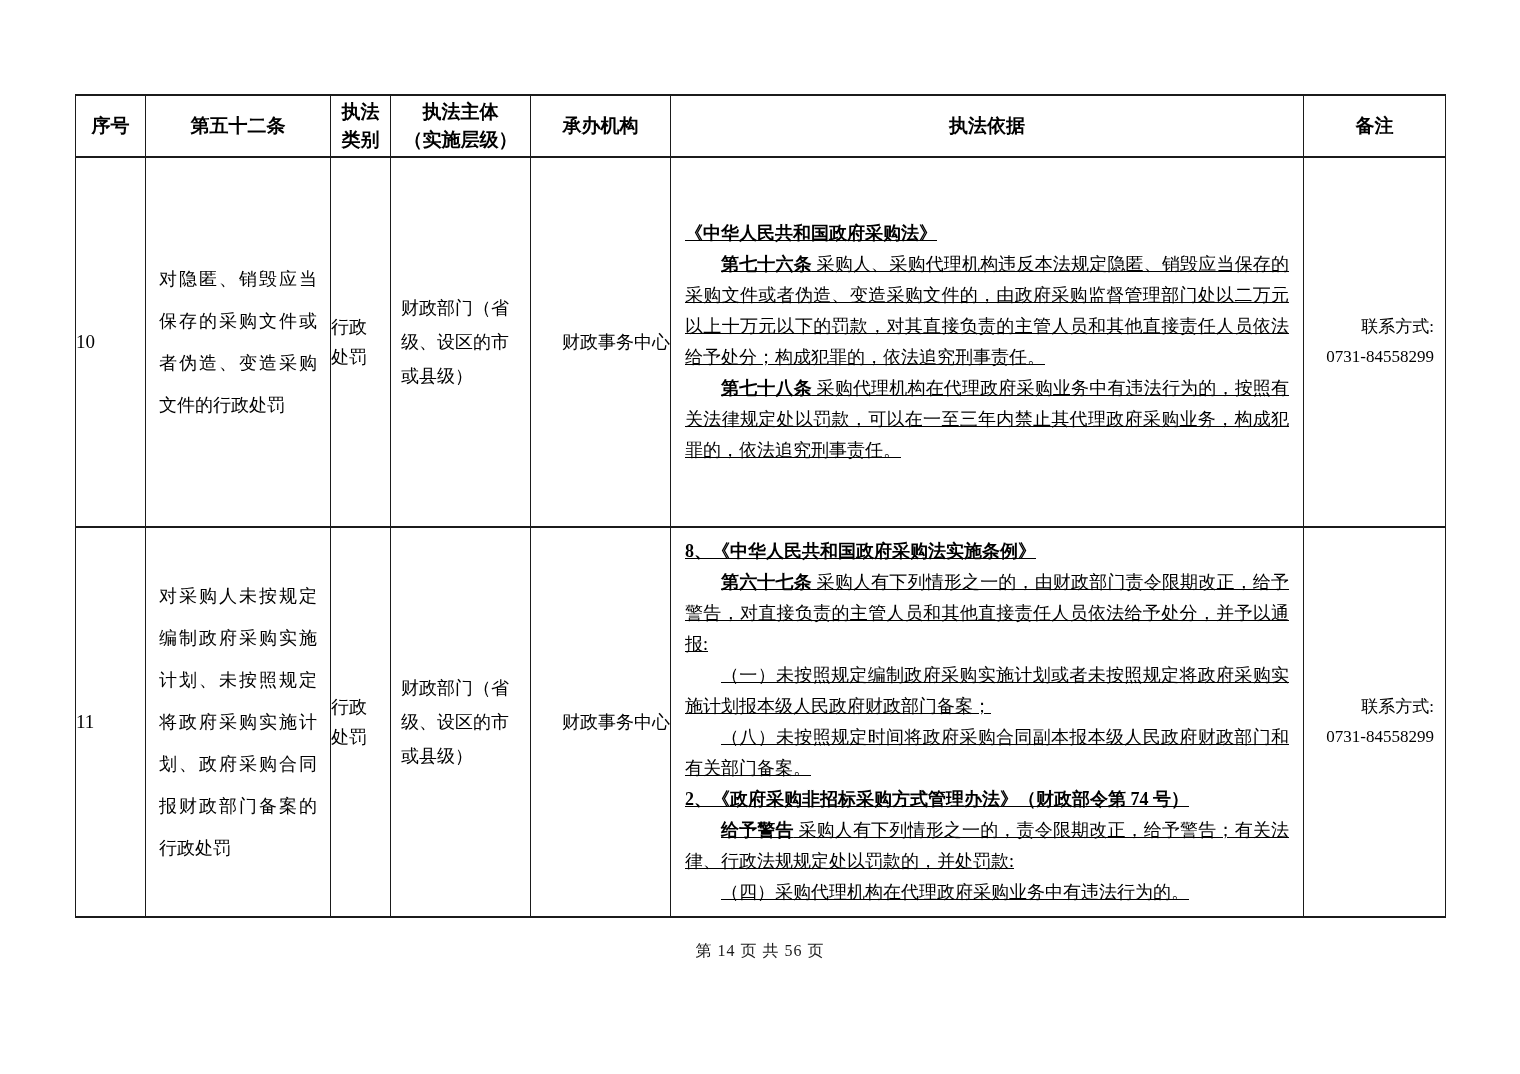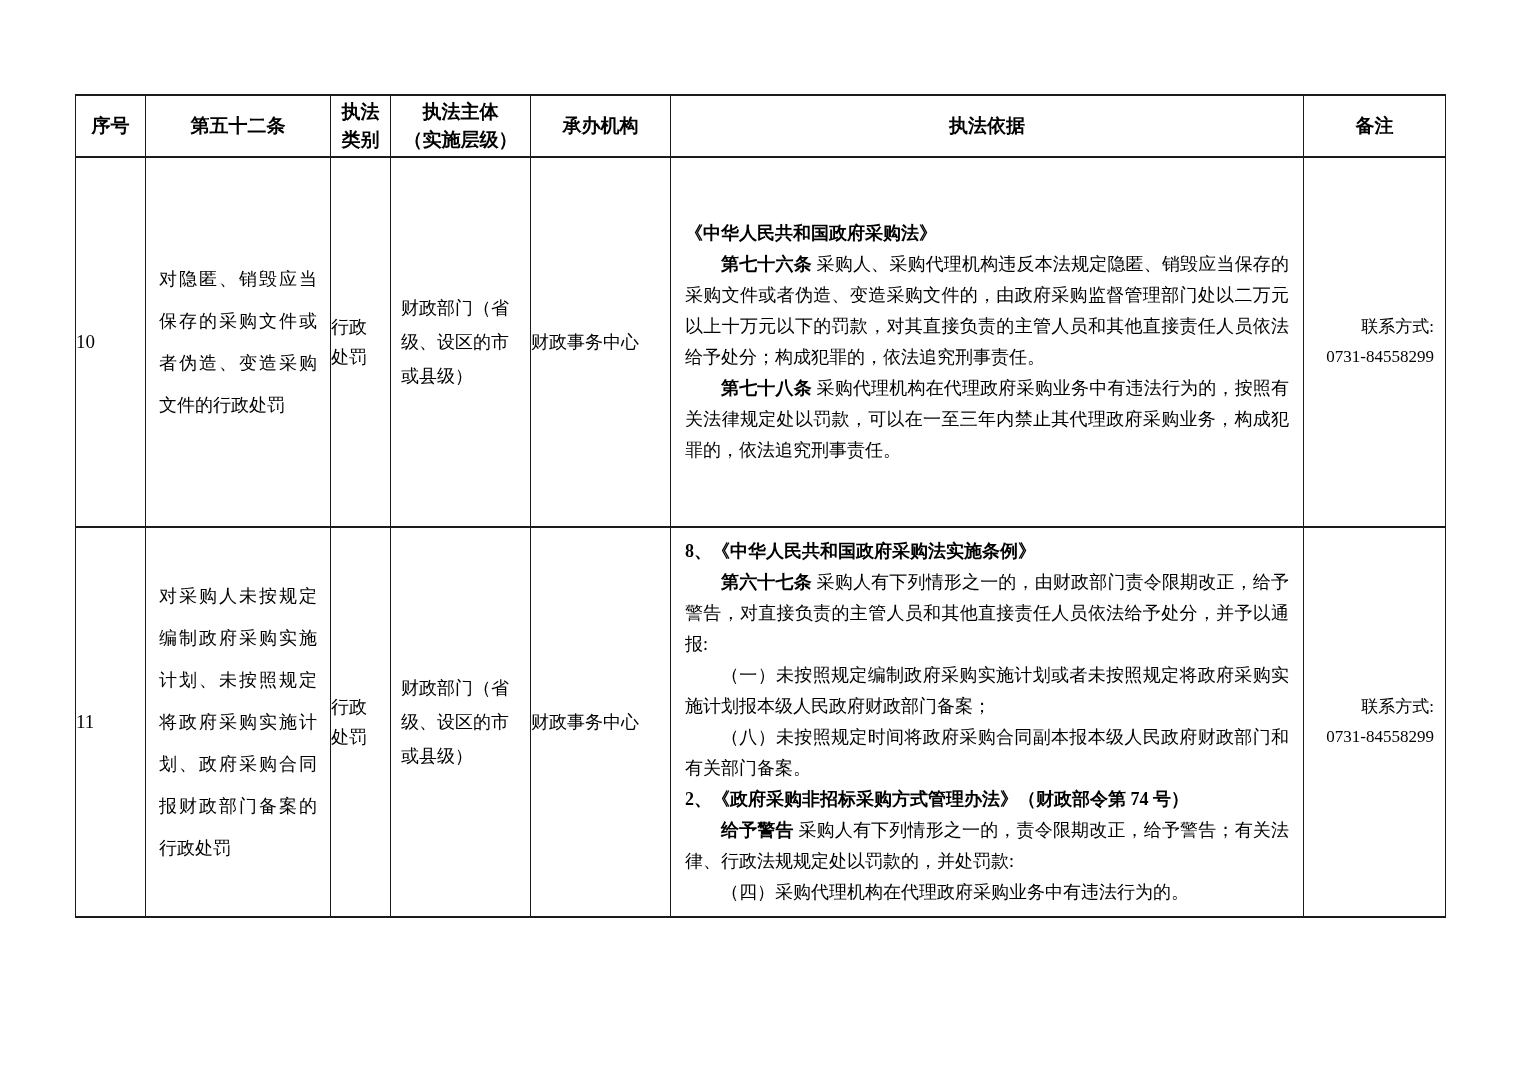--- a/index.html
+++ b/index.html
@@ -57,38 +57,38 @@
     font-size: 18px;
     line-height: 30px;
     white-space: pre-line;
   }
   td.subject {
     font-size: 18px;
     line-height: 34px;
     padding: 0 10px;
   }
   td.agency {
-    text-align: left;
+    text-align: right;
     font-size: 18px;
     line-height: 30px;
   }
   td.basis {
     font-size: 18px;
     line-height: 31px;
     padding: 8px 14px;
     text-align: justify;
   }
   td.remark {
     font-size: 17px;
     line-height: 30px;
     padding: 8px 11px;
     text-align: right;
     white-space: pre-line;
   }
-  .law-para { text-indent: 0; }
+  .law-para { text-indent: 0; text-decoration: underline; }
   .law-para.indent { text-indent: 2em; }
   .law-bold { font-weight: bold; }
   .footer {
     position: absolute;
     left: 0;
     top: 941px;
     width: 1520px;
     text-align: center;
     font-size: 16px;
     letter-spacing: 1px;
@@ -156,14 +156,15 @@
               <div class="law-para indent"><span class="law-bold">给予警告</span><span> 采购人有下列情形之一的，责令限期改正，给予警告；有关法律、行政法规规定处以罚款的，并处罚款:</span></div>
               <div class="law-para indent"><span>（四）采购代理机构在代理政府采购业务中有违法行为的。</span></div>
             </div>
       </td>
       <td class="remark">联系方式:
 0731-84558299</td>
     </tr>
   </tbody>
     </table>
 
+  <div class="footer">第 14 页 共 56 页</div>
 
 </div>
 
 </body></html>

